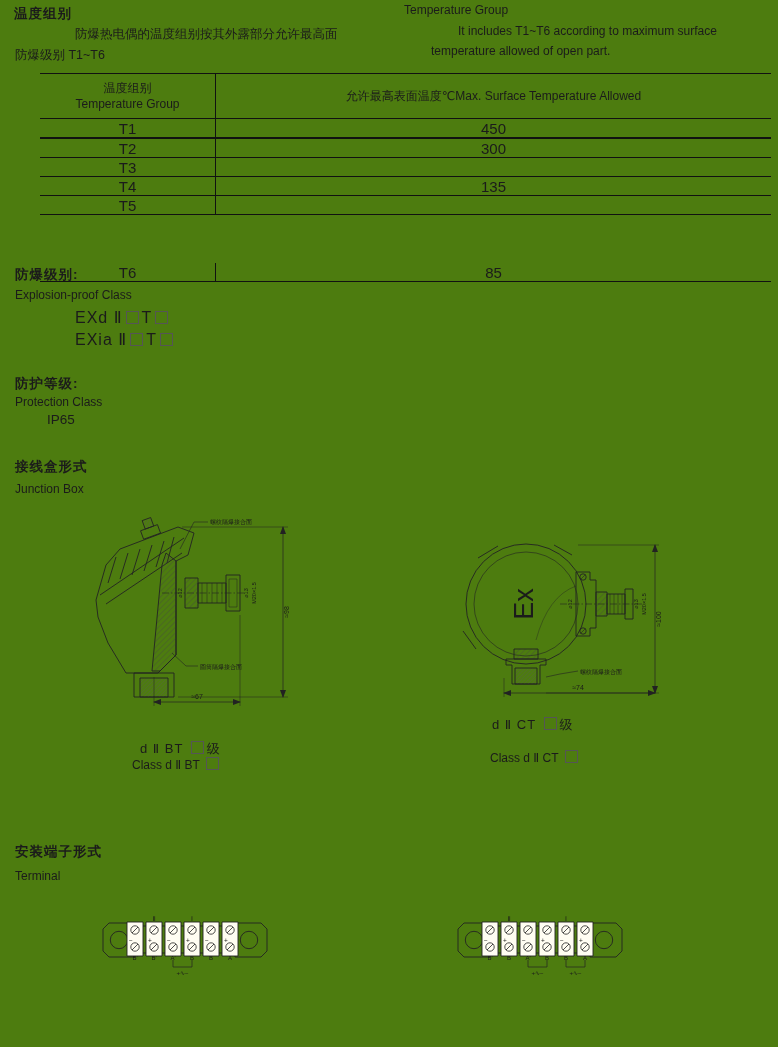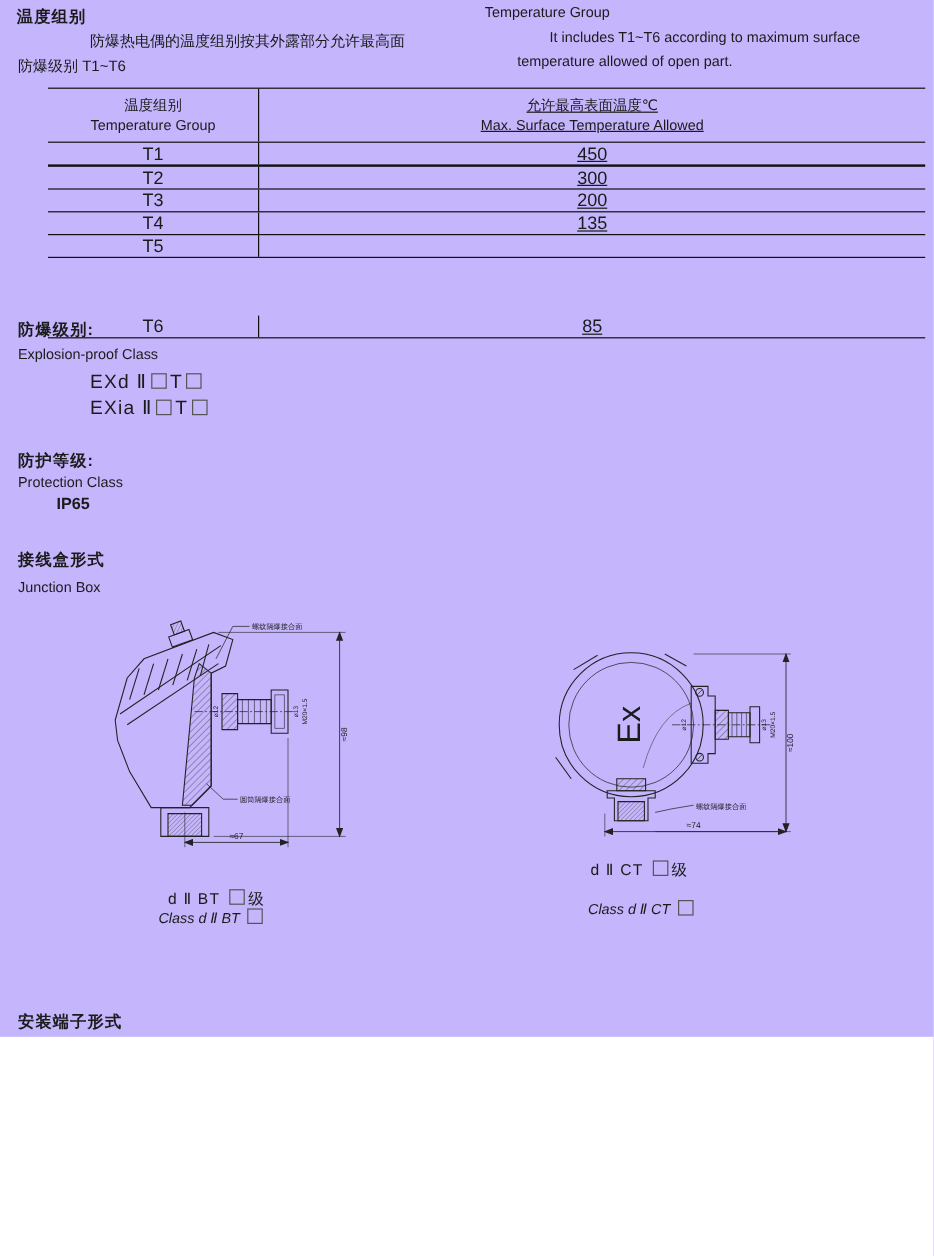--- a/index.html
+++ b/index.html
@@ -1,39 +1,39 @@
 <!DOCTYPE html>
 <html><head>
 <meta charset="utf-8">
 <style>
   html,body{margin:0;padding:0;}
   .page{
-    position:relative; width:778px; height:864px;
-    background:#c4b5fd; color:#1b1b1b;
+    position:relative; width:778px; height:1047px;
+    background:#4d7c0f; color:#1b1b1b;
     font-family:"Liberation Sans","DejaVu Sans",sans-serif;
     overflow:hidden;
   }
   .abs{position:absolute;}
   .h-zh{font-size:13.5px;font-weight:bold;letter-spacing:1px;}
   .h-en{font-size:12px;}
   .body-txt{font-size:12.5px;}
   .cb{display:inline-block;width:11px;height:11px;border:1.2px solid #555;background:transparent;margin:0 3px;vertical-align:-1px;}
   .exline{font-size:16px;letter-spacing:1px;}
-  .ipline{font-size:13.5px;font-weight:bold;}
+  .ipline{font-size:13.5px;}
   .cap-zh{font-size:13px;letter-spacing:1px;}
-  .cap-en{font-size:12px;font-style:italic;}
+  .cap-en{font-size:12px;}
 
   
   .ttable{position:absolute;left:40px;top:73px;width:731px;border-top:1.6px solid #111;}
   .thead{display:flex;height:44px;border-bottom:1.6px solid #111;}
   .trow{display:flex;height:18px;border-bottom:1.2px solid #111;}
   .trow.thick{border-bottom:2.6px solid #111;}
   .trow.last{border-bottom:1.6px solid #111;margin-top:48px;}
   .c1{width:175px;border-right:1.2px solid #111;display:flex;flex-direction:column;align-items:center;justify-content:center;}
-  .c2{flex:1;display:flex;flex-direction:column;align-items:center;justify-content:center;text-decoration:underline;}
+  .c2{flex:1;display:flex;align-items:center;justify-content:center;}
   .thead .c1,.thead .c2{font-size:12px;line-height:16px;}
   .trow .c1,.trow .c2{font-size:15px;line-height:17px;}
 
   svg text{font-family:"Liberation Sans","DejaVu Sans",sans-serif;fill:#1b1b1b;}
   .dwg line,.dwg path,.dwg rect,.dwg polygon,.dwg polyline,.dwg circle{vector-effect:non-scaling-stroke;}
 </style>
 </head>
 <body>
 
 <div class="page">
@@ -76,21 +76,20 @@
     <div class="trow thick">
       <div class="c1">T1</div>
         <div class="c2">450</div>
     </div>
     <div class="trow">
       <div class="c1">T2</div>
         <div class="c2">300</div>
     </div>
     <div class="trow">
       <div class="c1">T3</div>
-        <div class="c2">200</div>
     </div>
     <div class="trow">
       <div class="c1">T4</div>
         <div class="c2">135</div>
     </div>
     <div class="trow">
       <div class="c1">T5</div>
     </div>
     <div class="trow last">
       <div class="c1">T6</div>

